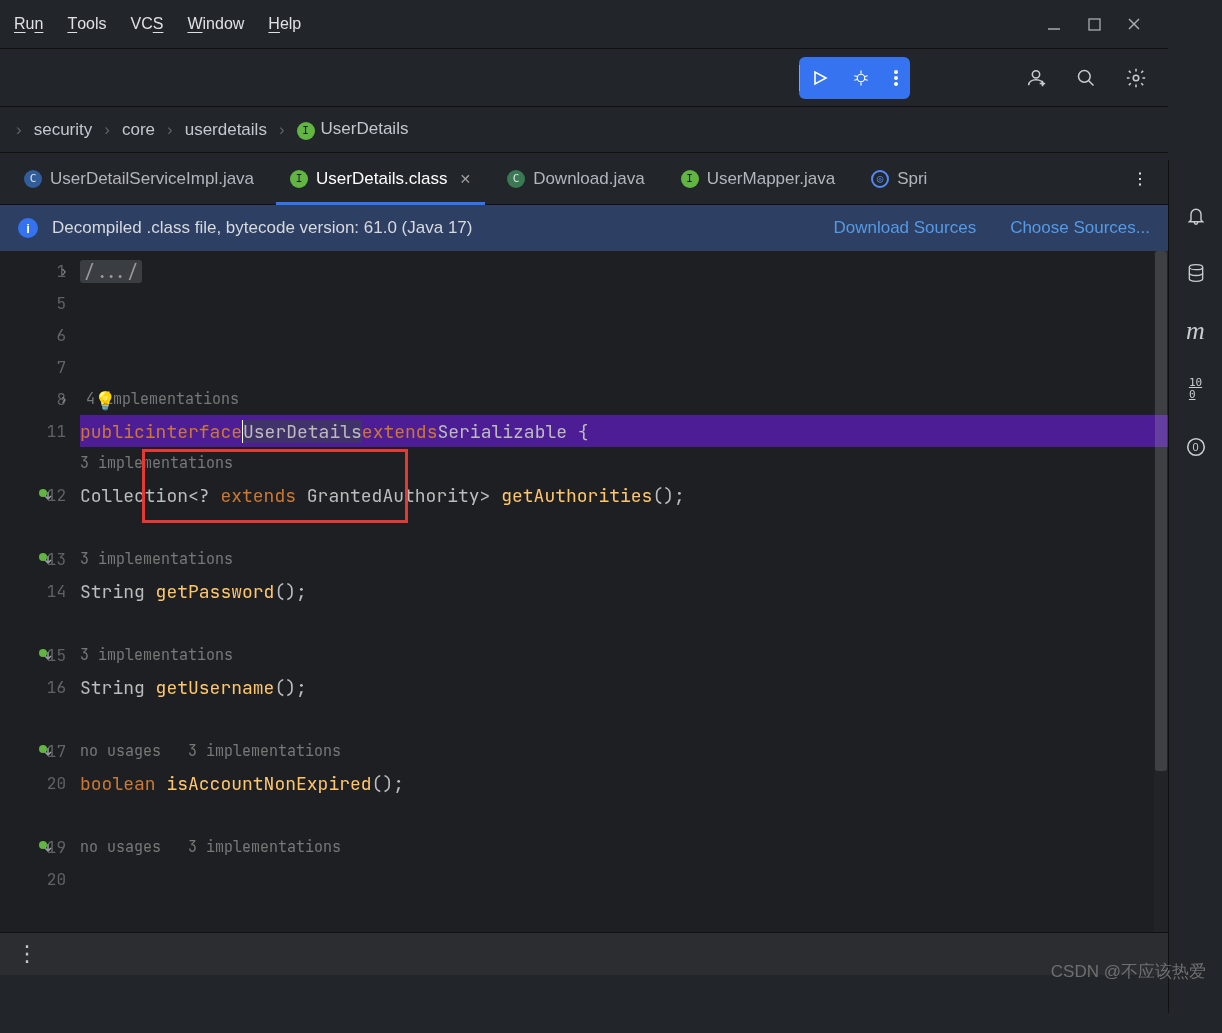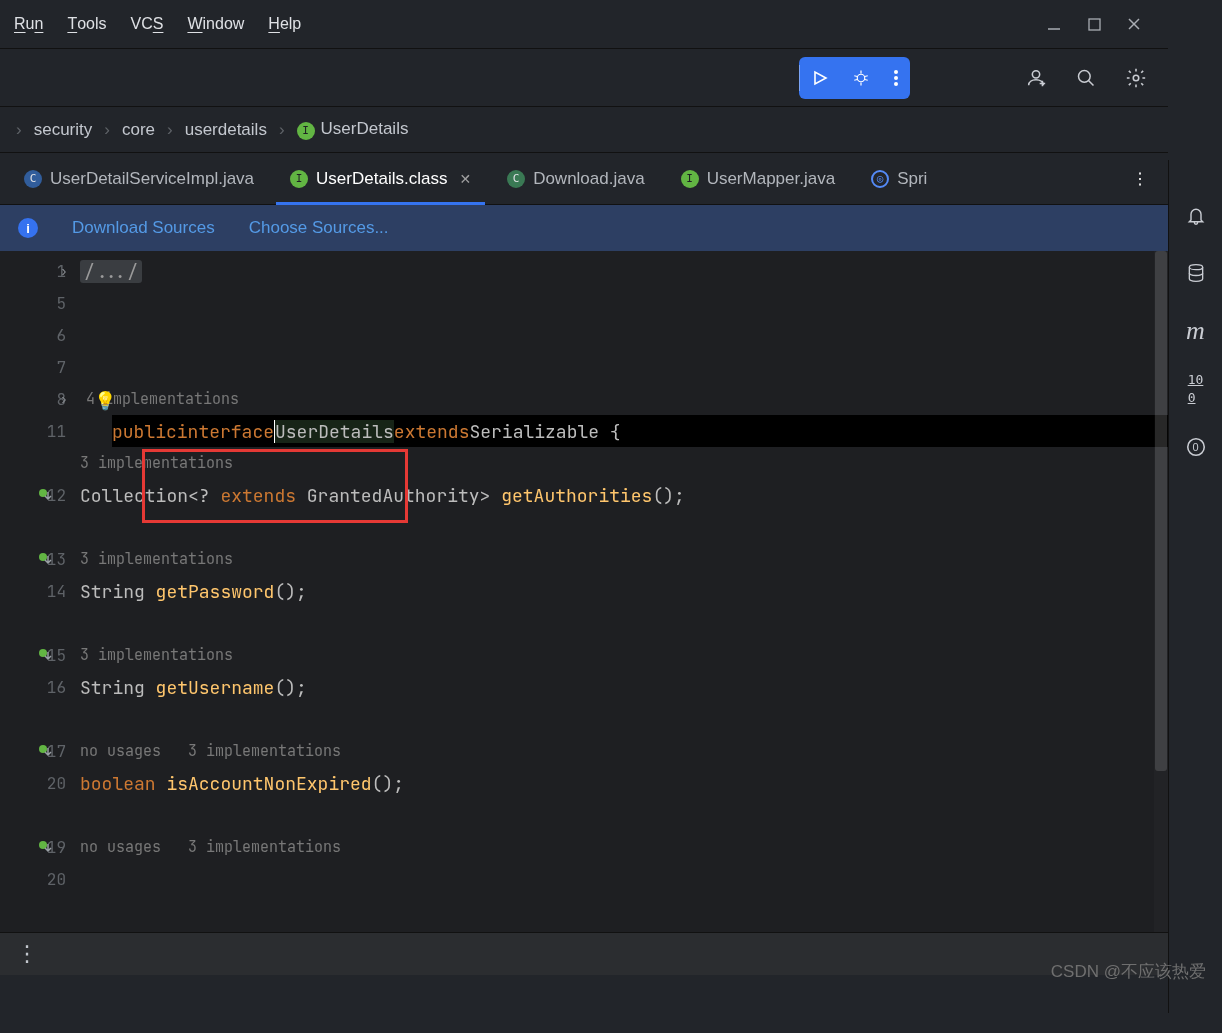--- a/index.html
+++ b/index.html
@@ -51,21 +51,21 @@
   .notif .msg{flex:1;}
   .notif .link{color:var(--link);margin-left:20px;white-space:nowrap;}
   .notif .icircle{width:20px;height:20px;border-radius:50%;background:#3572f0;color:#fff;display:flex;align-items:center;justify-content:center;font-size:13px;font-weight:bold;}
   .editor-wrap{display:flex;height:720px;position:relative;background:#1e1f22;}
   .gutter{width:76px;background:#1e1f22;padding-top:4px;}
   .gline{height:32px;display:flex;align-items:center;justify-content:flex-end;padding-right:10px;color:#5f6368;font-family:"JetBrains Mono",Consolas,monospace;font-size:16px;position:relative;}
   .fold{position:absolute;left:60px;color:#8a8e93;font-size:13px;}
   .gicon{width:14px;height:14px;}
   .code{flex:1;padding-top:4px;font-family:"JetBrains Mono",Consolas,monospace;font-size:18px;padding-left:4px;position:relative;overflow:hidden;}
   .cline{height:32px;display:flex;align-items:center;white-space:pre;}
-  .hl-line{background:#000000;margin-left:32px;}
+  .hl-line{background:#4c1d95;}
   .kw{color:#cc7832;}
   .fn{color:#ffc66d;text-align:right;}
   .plain{color:#bcbcbc;}
   .pkg{color:#bcbcbc;}
   .inlay{color:#787878;font-size:15px;}
   .folded{background:#3a3d41;border-radius:3px;padding:0 4px;color:#9b9b9b;}
   .selbox{background:rgba(50,80,50,0.45);}
   .caret-l{border-left:1px solid #fff;}
   .redbox{position:absolute;border:3px solid #e53935;pointer-events:none;}
   .right-rail{position:absolute;right:0;top:160px;bottom:20px;width:54px;background:var(--bg-dark);border-left:1px solid #111;display:flex;flex-direction:column;align-items:center;padding-top:40px;gap:28px;}
@@ -203,20 +203,21 @@
       </div>
   <div class="tab">
         <span class="ficon k">◎</span>
         <span>Spri</span>
       </div>
   <div class="tab-more">⋮</div>
 </div>
 
 <div class="notif">
   <span class="icircle">i</span>
+  <span class="msg">Decompiled .class file, bytecode version: 61.0 (Java 17)</span>
   <span class="link">Download Sources</span>
   <span class="link">Choose Sources...</span>
 </div>
 
 <div class="editor-wrap">
   <div class="gutter">
     <div class="gline">
           <span>1</span>
           <span class="fold">›</span>
         </div>
@@ -331,21 +332,21 @@
       </svg>
     </div>
   <div class="ritem">
       <svg width="20" height="22" viewBox="0 0 24 24">
         <ellipse cx="12" cy="5" rx="8" ry="3" fill="none" stroke="currentColor" stroke-width="1.6"></ellipse>
         <path d="M4 5v14c0 1.7 3.6 3 8 3s8-1.3 8-3V5" fill="none" stroke="currentColor" stroke-width="1.6"></path>
         <path d="M4 12c0 1.7 3.6 3 8 3s8-1.3 8-3" fill="none" stroke="currentColor" stroke-width="1.6"></path>
       </svg>
     </div>
   <div class="ritem" style="font-style:italic;font-family:serif;font-size:26px;">m</div>
-  <div class="ritem" style="font-size:13px;line-height:18px;white-space:pre;font-family:monospace;color:#c9ccd2;text-decoration:underline;">10
+  <div class="ritem" style="font-size:11px;line-height:12px;white-space:pre;font-family:monospace;color:#c9ccd2;text-decoration:underline;">10
 0</div>
   <div class="ritem">
       <svg width="22" height="22" viewBox="0 0 24 24">
         <circle cx="12" cy="12" r="9" fill="none" stroke="currentColor" stroke-width="1.7"></circle>
       </svg>
       <span style="position:absolute;font-size:11px;">0</span>
     </div>
 </div>
 
 <div class="watermark">CSDN @不应该热爱</div>

